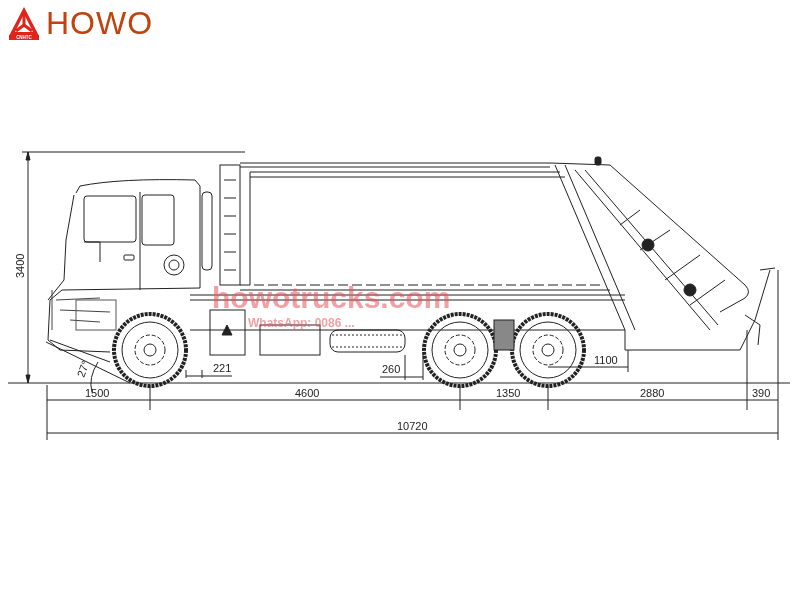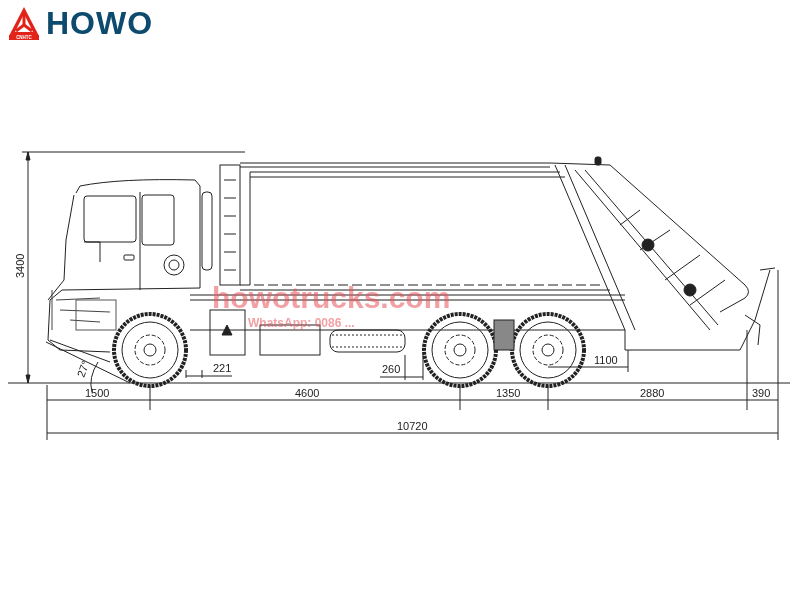--- a/index.html
+++ b/index.html
@@ -1,19 +1,19 @@
 <!DOCTYPE html>
 <html><head>
 <meta charset="utf-8">
 <style>
   html,body{margin:0;padding:0;background:#ffffff;}
   body{width:800px;height:599px;position:relative;overflow:hidden;font-family:"Liberation Sans",sans-serif;}
   .logo{position:absolute;left:8px;top:6px;display:flex;align-items:center;gap:6px;}
   .logo-mark{width:32px;height:34px;}
-  .logo-text{font-family:"Liberation Sans",sans-serif;font-weight:bold;font-size:32px;color:#0c4a6e;letter-spacing:1px;line-height:34px;}
+  .logo-text{font-family:"Liberation Sans",sans-serif;font-weight:normal;font-size:32px;color:#c2410c;letter-spacing:1px;line-height:34px;}
   svg.drawing{position:absolute;left:0;top:0;}
   .dim{font-family:"Liberation Sans",sans-serif;font-size:11px;fill:#222;}
   .wm1{font-family:"Liberation Sans",sans-serif;font-weight:bold;font-size:30px;fill:#e8525a;fill-opacity:0.55;}
   .wm2{font-family:"Liberation Sans",sans-serif;font-weight:bold;font-size:12px;fill:#e8525a;fill-opacity:0.55;}
 </style>
 </head>
 <body>
 
 <div class="logo">
   <svg class="logo-mark" viewBox="0 0 32 34">

